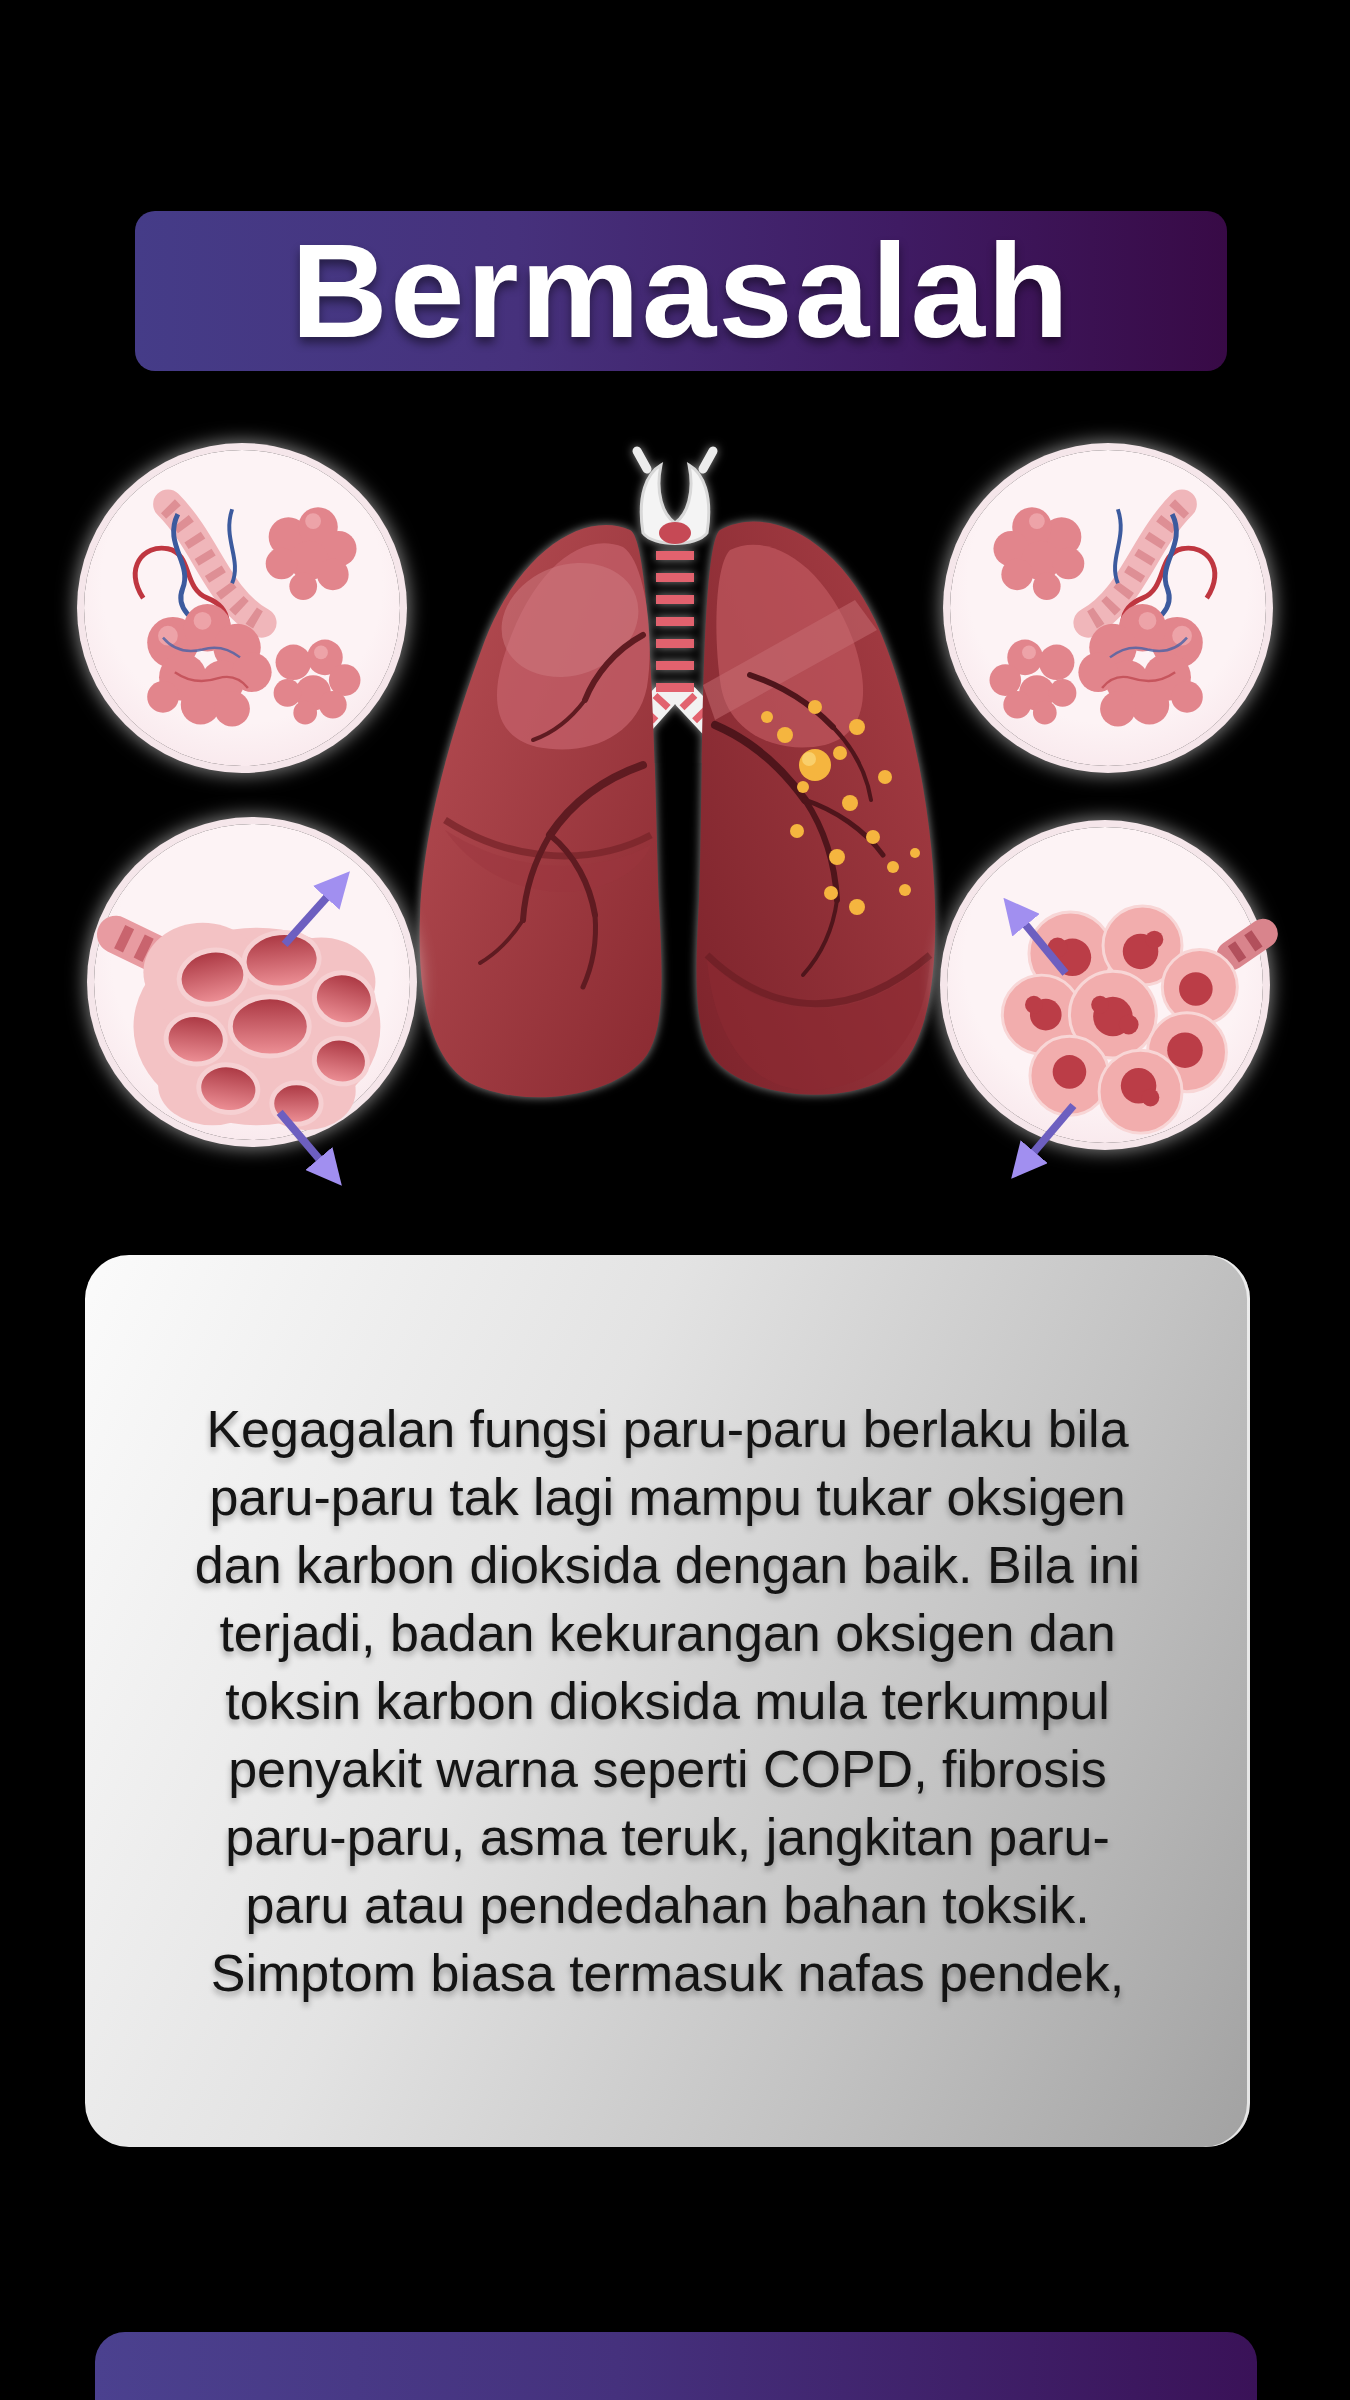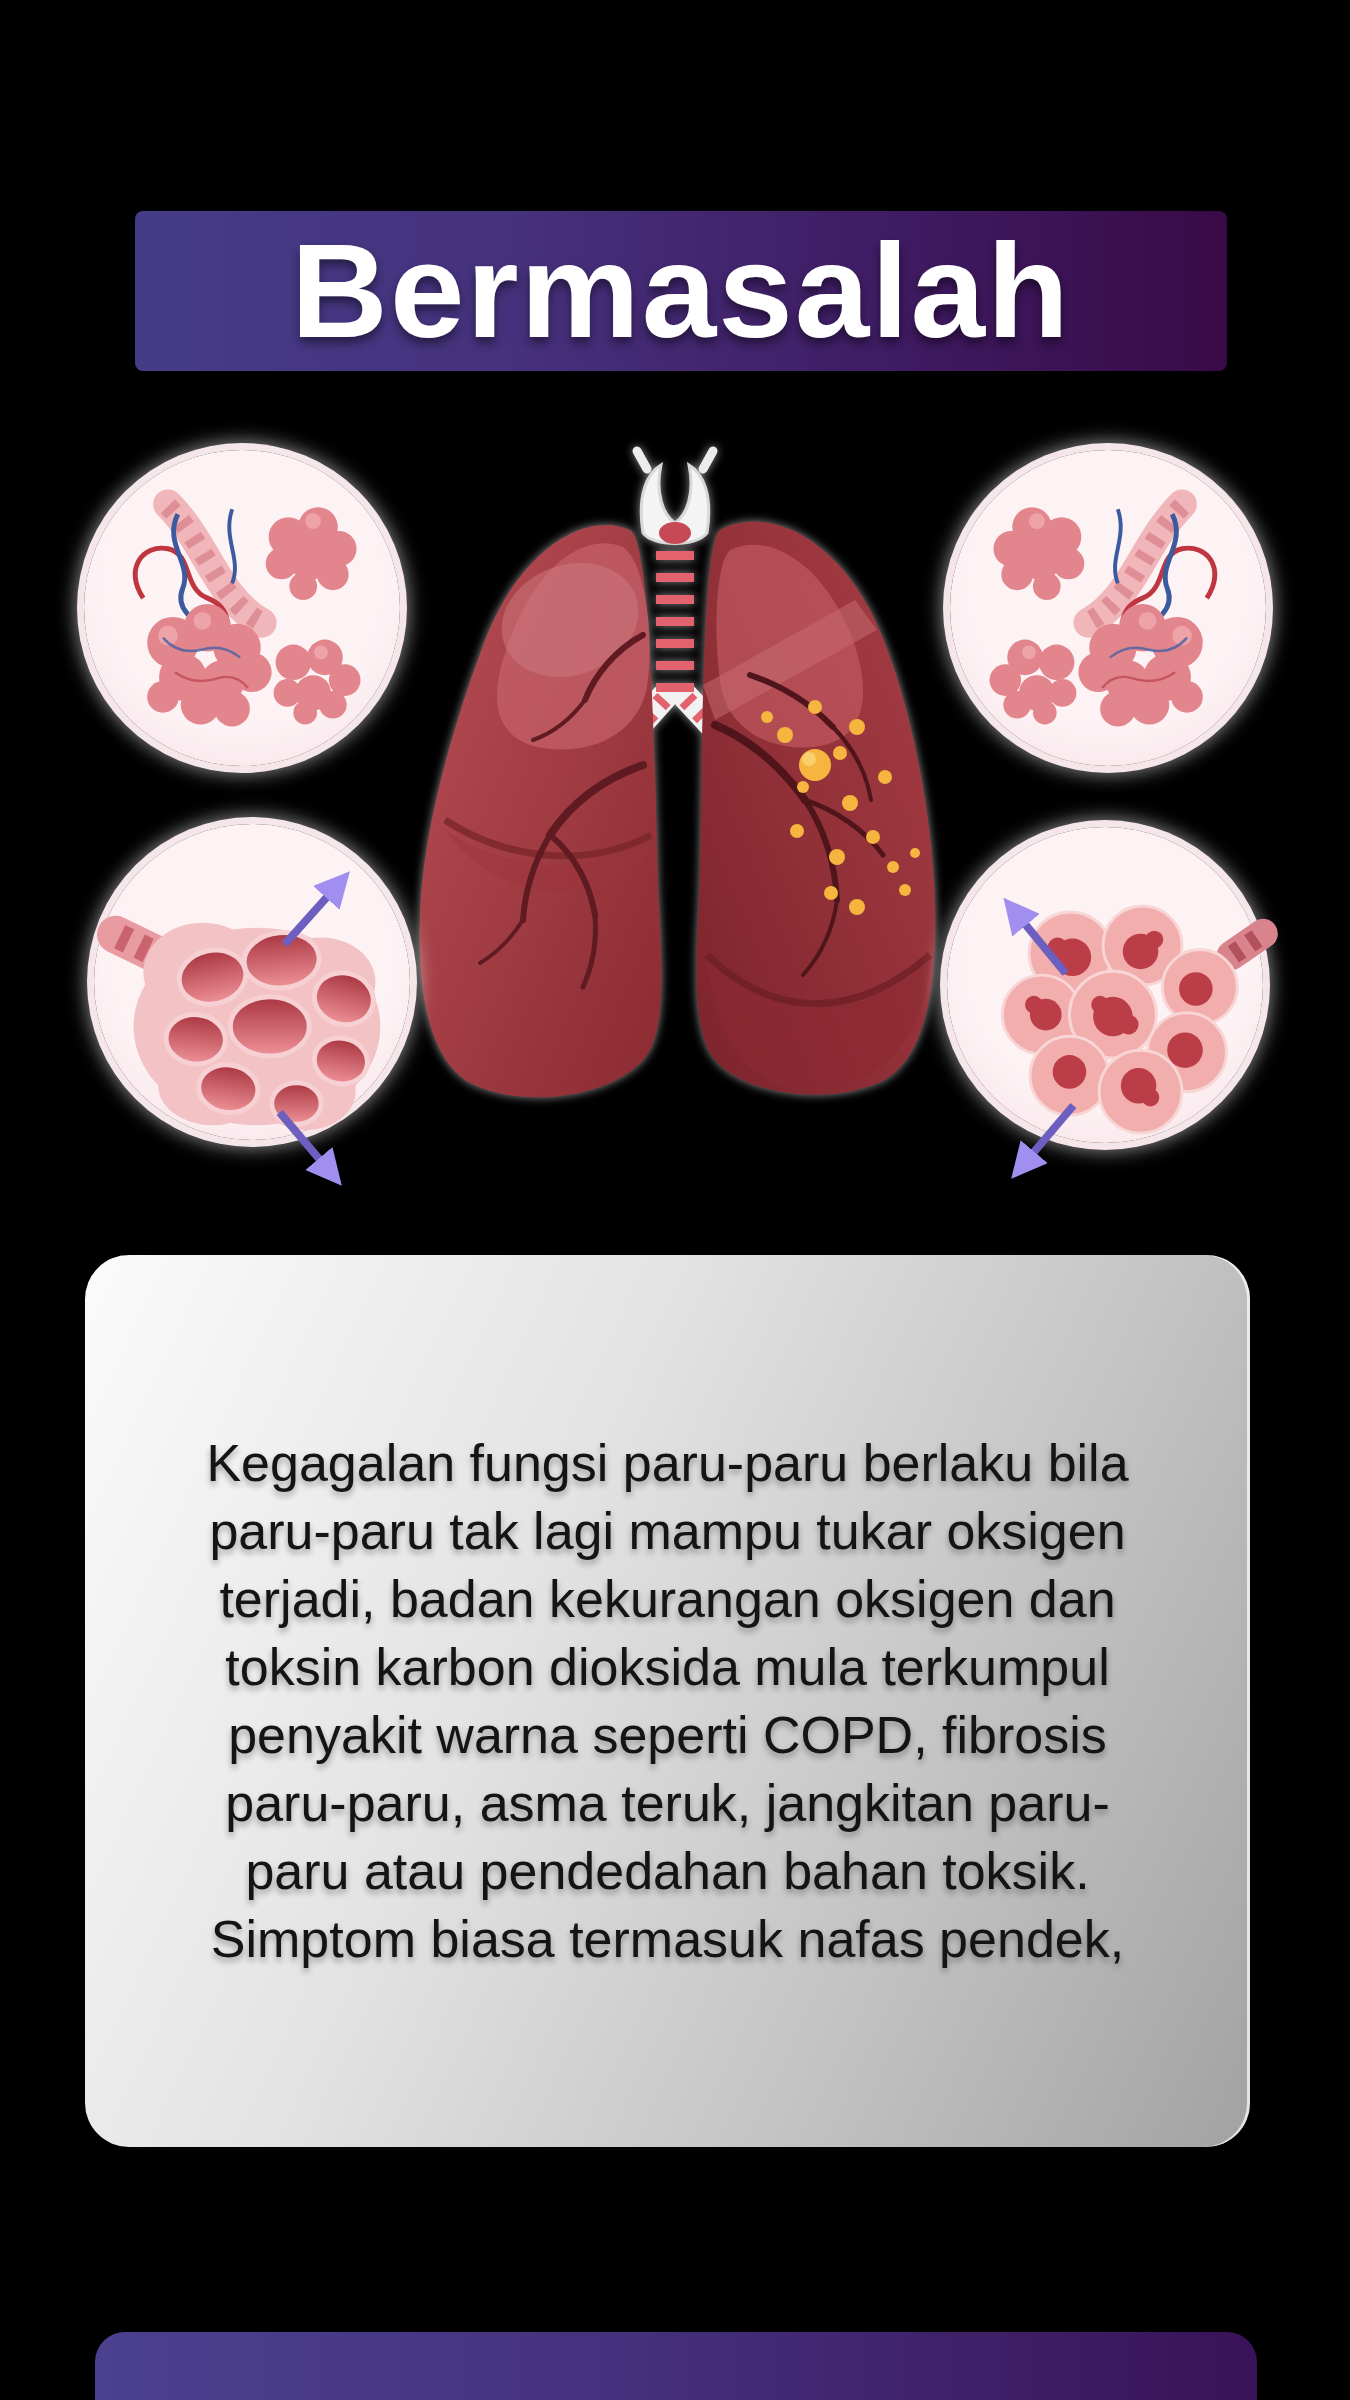--- a/index.html
+++ b/index.html
@@ -3,21 +3,21 @@
 <meta charset="utf-8">
 <style>
   * { margin:0; padding:0; box-sizing:border-box; }
   html,body { background:#000; }
   body { width:1350px; height:2400px; overflow:hidden; position:relative;
          font-family:"Liberation Sans", sans-serif; }
   .stage { position:absolute; left:0; top:0; width:1350px; height:2400px; background:#000; }
 
   
   .banner { position:absolute; left:135px; top:211px; width:1092px; height:160px;
-            border-radius:8px;
+            border-radius:20px;
             background:linear-gradient(90deg,#453c88 0%,#46317c 35%,#3f1b63 70%,#380a46 100%);
             display:flex; align-items:center; justify-content:center;
             box-shadow:0 10px 14px rgba(0,0,0,0.55); }
   .banner h1 { color:#fff; font-size:134px; font-weight:700; letter-spacing:2px;
                text-shadow:0 6px 10px rgba(0,0,0,0.45); line-height:1; }
 
   
   .callout { position:absolute; width:316px; height:316px; border-radius:50%;
              background:radial-gradient(circle at 50% 42%, #fdf3f5 58%, #f7e4e9 88%, #f2dce2 100%);
              box-shadow:0 0 0 7px #f5e6ea, 0 0 18px 9px rgba(255,255,255,0.5); }
@@ -324,20 +324,21 @@
       <g>
         <line x1="120" y1="148" x2="64" y2="80" stroke="#6d5fc0" stroke-width="8" marker-end="url(#ah-br)"></line>
         <line x1="128" y1="282" x2="72" y2="348" stroke="#6d5fc0" stroke-width="8" marker-end="url(#ah-br)"></line>
       </g>
     </svg>
   </div>
 
   <div class="panel">
     <div class="line">Kegagalan fungsi paru-paru berlaku bila</div>
     <div class="line">paru-paru tak lagi mampu tukar oksigen</div>
+    <div class="line">dan karbon dioksida dengan baik. Bila ini</div>
     <div class="line">terjadi, badan kekurangan oksigen dan</div>
     <div class="line">toksin karbon dioksida mula terkumpul</div>
     <div class="line">penyakit warna seperti COPD, fibrosis</div>
     <div class="line">paru-paru, asma teruk, jangkitan paru-</div>
     <div class="line">paru atau pendedahan bahan toksik.</div>
     <div class="line bold">Simptom biasa termasuk nafas pendek,</div>
   </div>
 
   <div class="footer-bar"></div>
 

